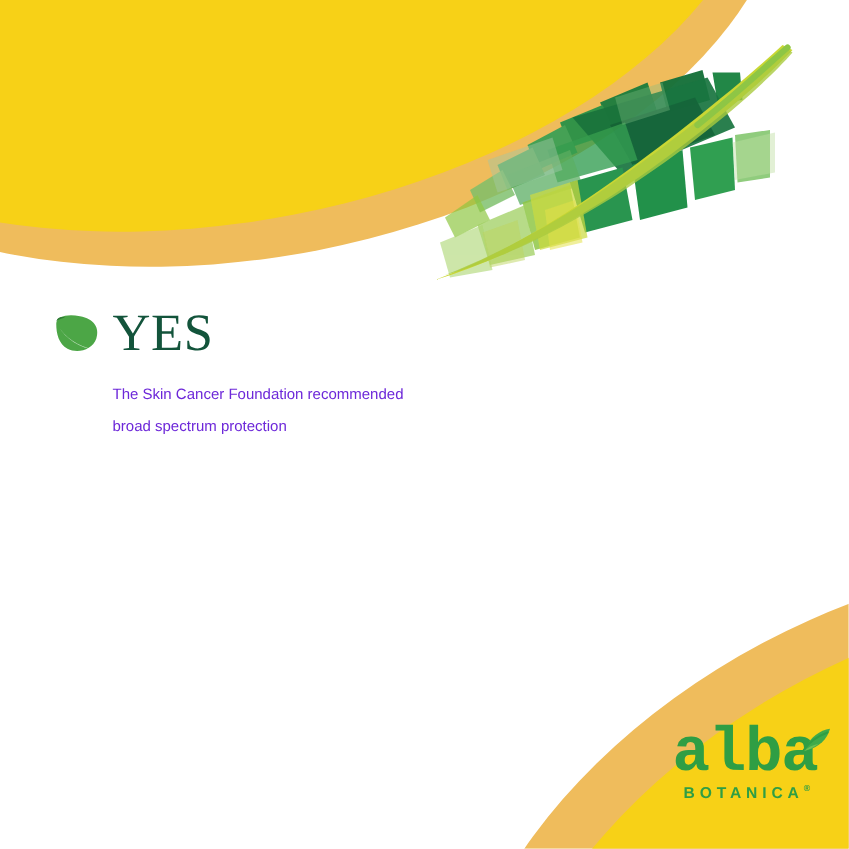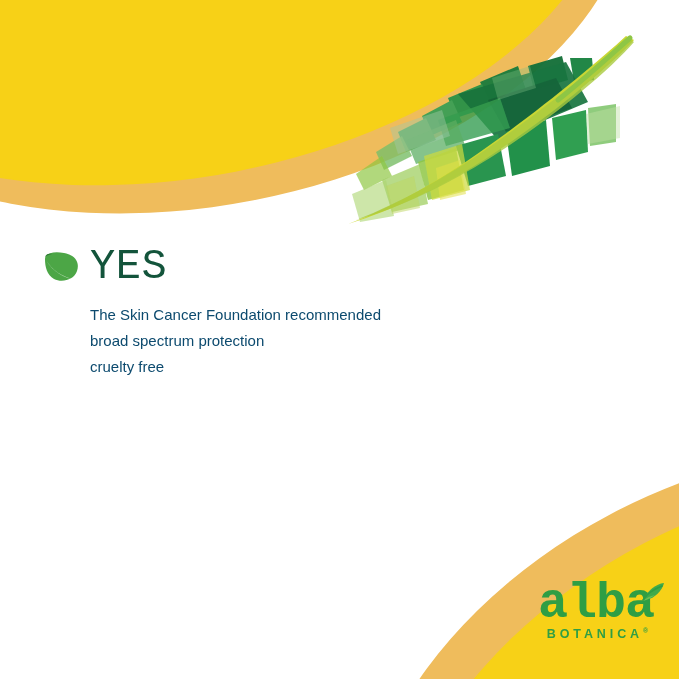--- a/index.html
+++ b/index.html
@@ -50,41 +50,41 @@
     align-items: center;
     height: 48px;
   }
   .head-leaf {
     width: 40px;
     height: 34px;
     flex: 0 0 40px;
     margin-right: 8px;
   }
   .head-title {
-    font-family: Liberation Mono, monospace;
+    font-family: Liberation Serif, serif;
     font-size: 42px;
     font-weight: 400;
     letter-spacing: 0.5px;
     color: #13543b;
     line-height: 1;
     white-space: nowrap;
   }
 
   .bullet-list {
     margin: 0;
     padding: 0;
     list-style: none;
     margin-left: 48px;
     margin-top: 11px;
   }
   .bullet-list li {
     font-family: "Liberation Sans", sans-serif;
-    font-size: 15px;
+    font-size: 12px;
     font-weight: 400;
-    color: #0c4a6e;
+    color: #6d28d9;
     line-height: 26px;
     white-space: nowrap;
   }
 
   
   .brand {
     position: absolute;
     left: 536px;
     top: 584px;
     width: 120px;
@@ -192,21 +192,20 @@
         <path d="M3 9 C3 3 12 1 22 3 C33 5 38 12 35 21 C32 30 20 33 12 29
                  C5 25 3 17 3 9 Z" fill="#4ca646"></path>
         <path d="M4 10 C10 20 20 27 34 30 C22 28 11 22 4 10 Z" fill="#ffffff" opacity="0.75"></path>
         <path d="M3 7 C4 4 7 3 10 4 C6 5 4 6 3 7 Z" fill="#2f7a35"></path>
       </svg>
       <span class="head-title">YES</span>
     </div>
     <ul class="bullet-list">
       <li>The Skin Cancer Foundation recommended</li>
       <li>broad spectrum protection</li>
-      <li>cruelty free</li>
     </ul>
   </div>
 
 
   <div class="brand">
     <span class="brand-word">alba</span>
     <svg class="brand-leaf" viewBox="0 0 24 20" xmlns="http://www.w3.org/2000/svg">
       <path d="M2 17 C6 8 14 2 22 1 C20 9 13 16 4 18 Z" fill="#3faa4b"></path>
       <path d="M1 18 C5 12 12 7 20 4" stroke="#2f9e44" stroke-width="1.6" fill="none" stroke-linecap="round"></path>
       <path d="M1 19 C4 16 8 14 13 13 C9 16 5 18 1 19 Z" fill="#6cbf54"></path>

